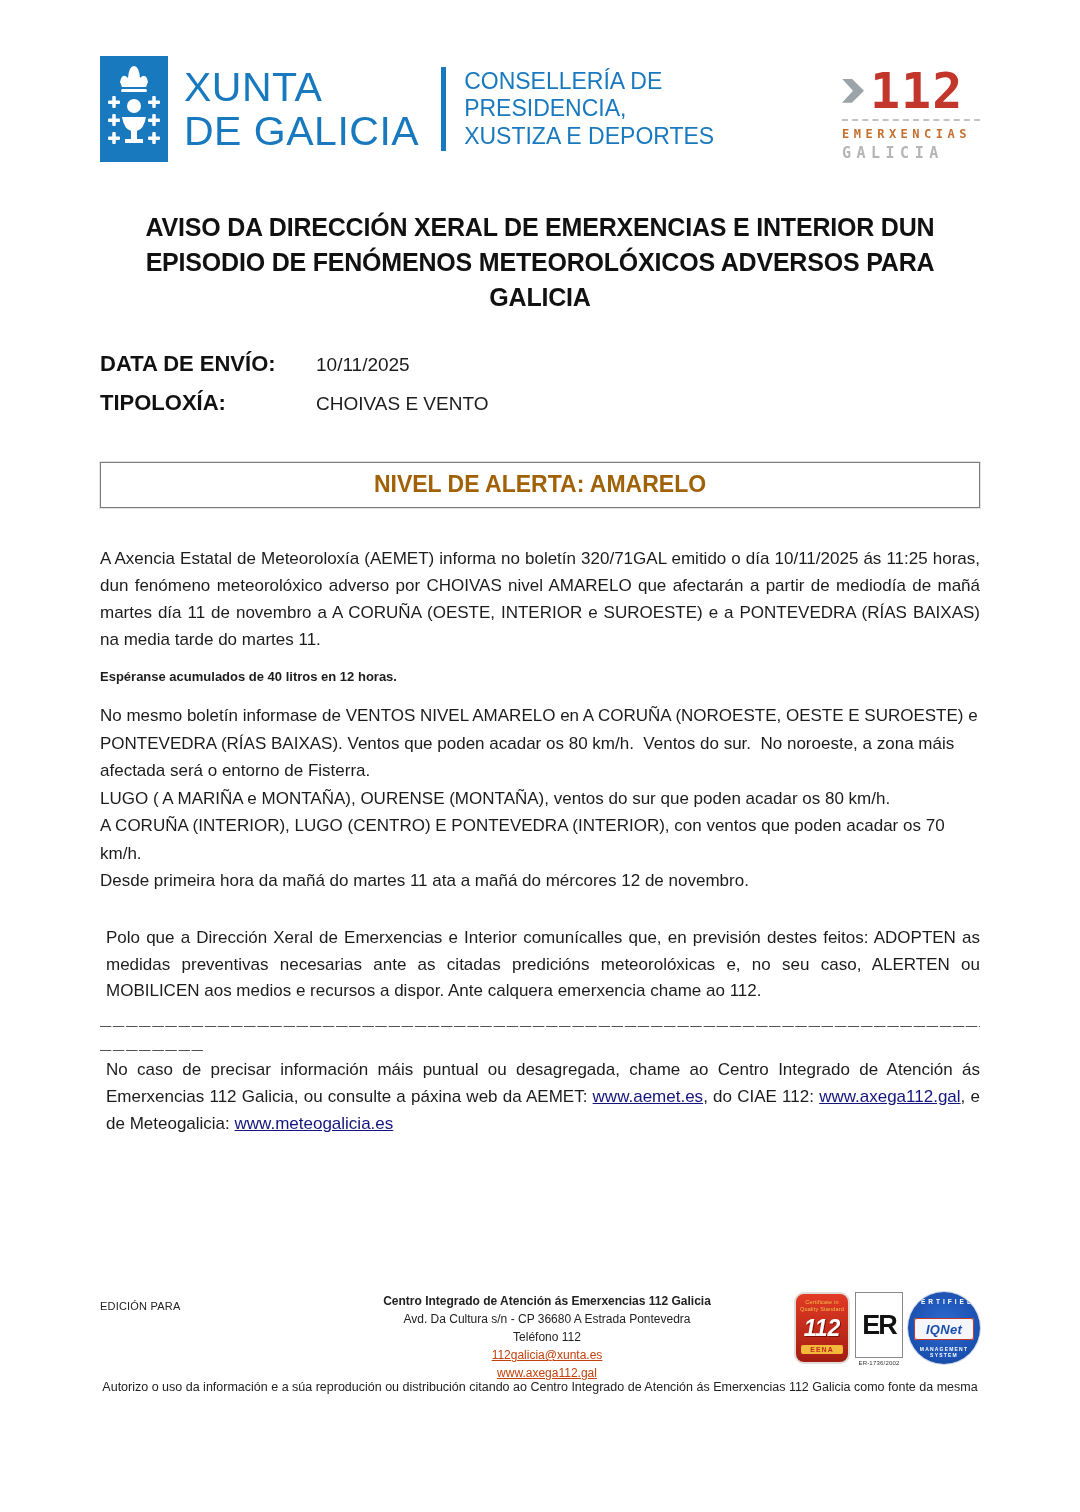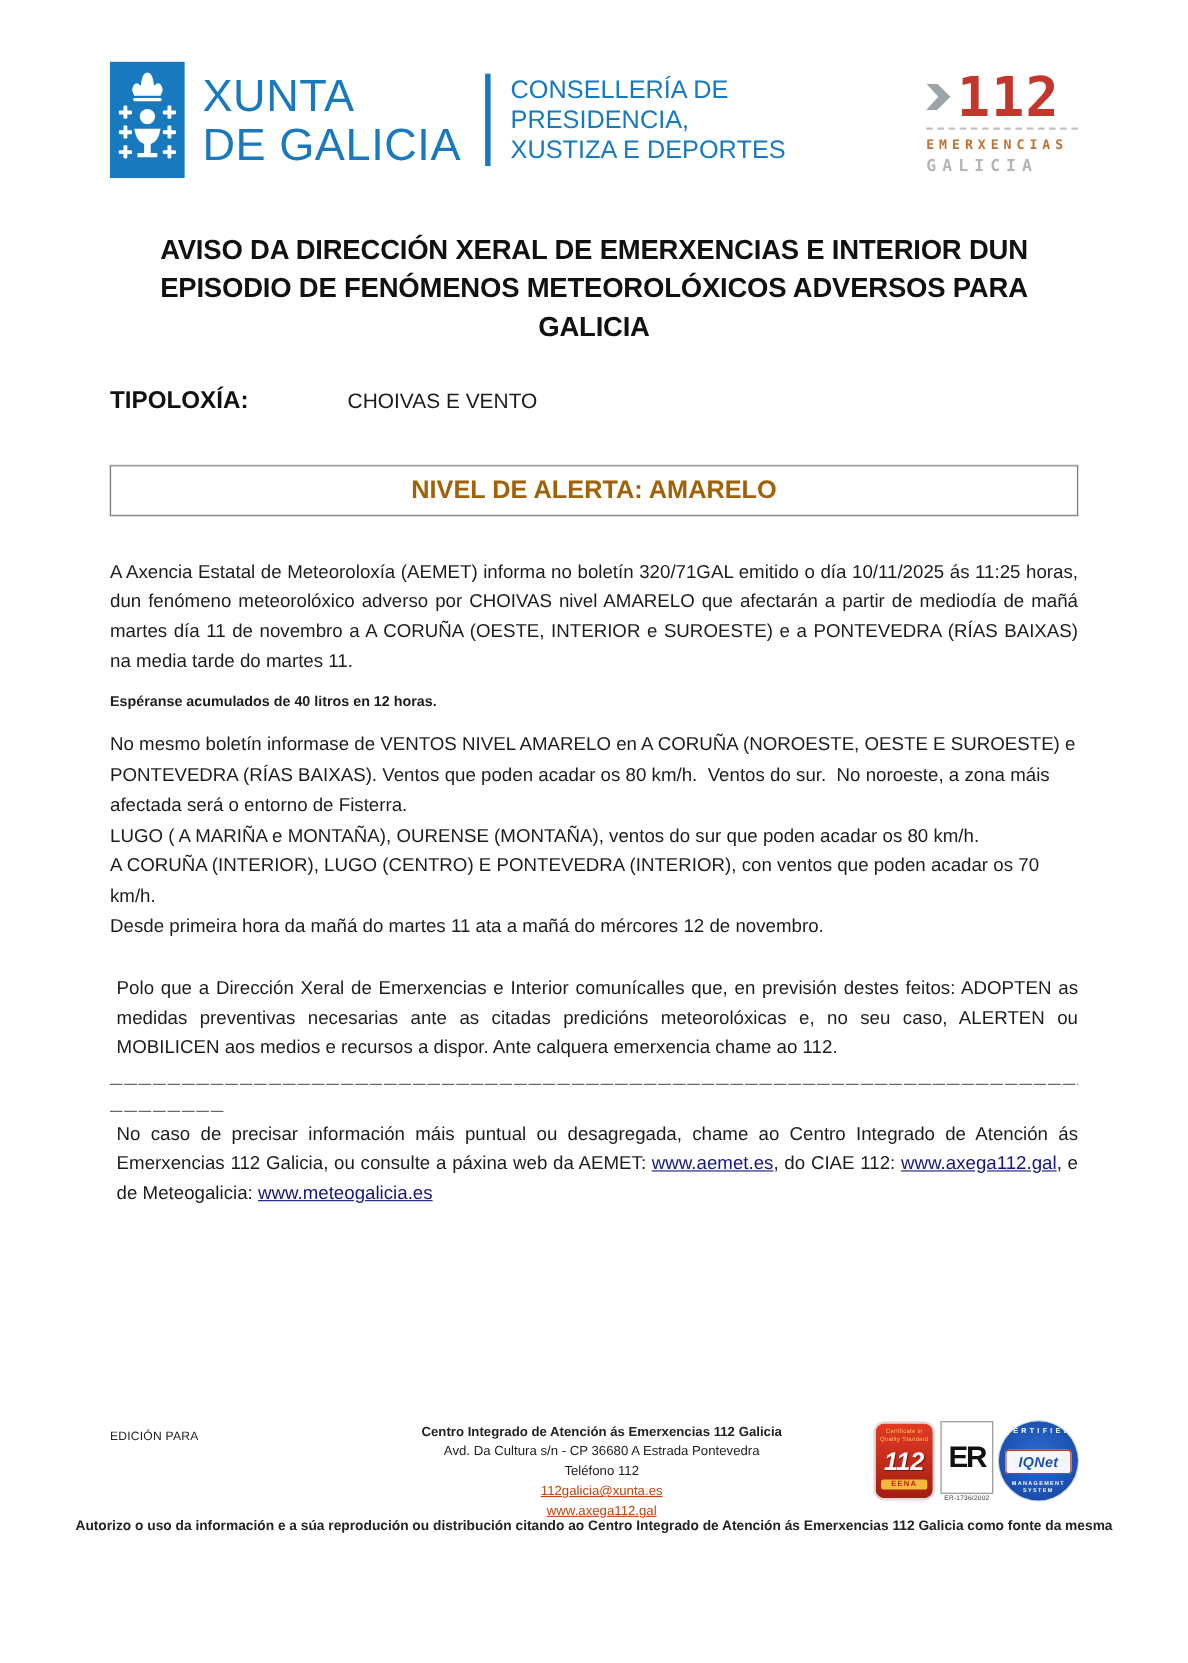--- a/index.html
+++ b/index.html
@@ -7,21 +7,21 @@
     position:relative;
     width:1080px;height:1512px;
     background:#ffffff;
     font-family:"Liberation Sans",sans-serif;
     color:#1c1c1c;
     box-sizing:border-box;
     padding:0 100px;
     overflow:hidden;
   }
   
-  .header{display:flex;justify-content:space-between;align-items:center;padding-top:56px;}
+  .header{display:flex;justify-content:space-between;align-items:flex-end;padding-top:56px;}
   .brand{display:flex;align-items:center;}
   .emblem{width:68px;height:106px;flex:0 0 auto;}
   .xunta-text{
     color:#1879BE;font-size:41px;line-height:1.08;font-weight:500;
     letter-spacing:0.5px;margin-left:16px;white-space:nowrap;
   }
   .brand-divider{width:5px;height:84px;background:#1879BE;margin:0 18px 0 22px;align-self:center;}
   .conselleria{color:#1879BE;font-size:23px;line-height:1.2;font-weight:500;align-self:center;}
   .logo112{margin-top:8px;text-align:left;width:138px;}
   .l112-row1{display:flex;align-items:center;}
@@ -84,21 +84,21 @@
     box-shadow:0 0 0 1px #cfd6e6;overflow:hidden;}
   .iq-top{position:absolute;top:6px;left:0;width:100%;text-align:center;color:#fff;
     font-size:6.5px;font-weight:bold;letter-spacing:3px;}
   .iq-mid{position:absolute;top:26px;left:6px;right:6px;height:22px;background:#f4f6fb;
     border-radius:3px;display:flex;align-items:center;justify-content:center;
     color:#1a4fae;font-weight:bold;font-style:italic;font-size:13px;letter-spacing:0.3px;
     box-shadow:0 0 0 1px #c23a2b inset;}
   .iq-bot{position:absolute;bottom:6px;left:0;width:100%;text-align:center;color:#fff;
     font-size:5px;font-weight:bold;letter-spacing:1.2px;}
   .authorization{position:absolute;left:60px;right:60px;top:1380px;text-align:center;
-    font-size:12.5px;color:#222;font-weight:bold;}
+    font-size:12.5px;color:#222;}
 </style>
 </head>
 <body>
 
 <div class="page">
 
   <div class="header">
     <div class="brand">
       <svg class="emblem" viewBox="0 0 68 106" aria-hidden="true">
         <rect width="68" height="106" fill="#1879BE"></rect>
@@ -141,20 +141,24 @@
   </div>
 
   <div class="doc-title">
     <div>AVISO DA DIRECCIÓN XERAL DE EMERXENCIAS E INTERIOR DUN</div>
     <div>EPISODIO DE FENÓMENOS METEOROLÓXICOS ADVERSOS PARA</div>
     <div>GALICIA</div>
   </div>
 
   <div class="meta">
     <div class="meta-row">
+      <div class="meta-label">DATA DE ENVÍO:</div>
+      <div class="meta-value">10/11/2025</div>
+    </div>
+    <div class="meta-row">
       <div class="meta-label">TIPOLOXÍA:</div>
       <div class="meta-value">CHOIVAS E VENTO</div>
     </div>
   </div>
 
   <div class="alert-box">NIVEL DE ALERTA: AMARELO</div>
 
   <div class="para p1"><span>A Axencia Estatal de Meteoroloxía (AEMET) informa no boletín 320/71GAL emitido o día 10/11/2025 ás 11:25 horas, dun fenómeno meteorolóxico adverso por </span><span class="b">CHOIVAS</span><span> nivel </span><span class="b">AMARELO</span><span> que afectarán </span><span class="b">a partir de mediodía de mañá martes día 11</span><span> de novembro a </span><span class="b">A CORUÑA (OESTE, INTERIOR e SUROESTE) e a PONTEVEDRA (RÍAS BAIXAS) na media tarde do martes 11.</span></div>
   <div class="para p2">Espéranse acumulados de 40 litros en 12 horas.</div>
   <div class="para p3"><span>No mesmo boletín informase de </span><span class="b">VENTOS NIVEL AMARELO en A CORUÑA (NOROESTE, OESTE E SUROESTE) e PONTEVEDRA (RÍAS BAIXAS). Ventos que poden acadar os 80 km/h.  Ventos do sur.  No noroeste, a zona máis afectada será o entorno de Fisterra.

